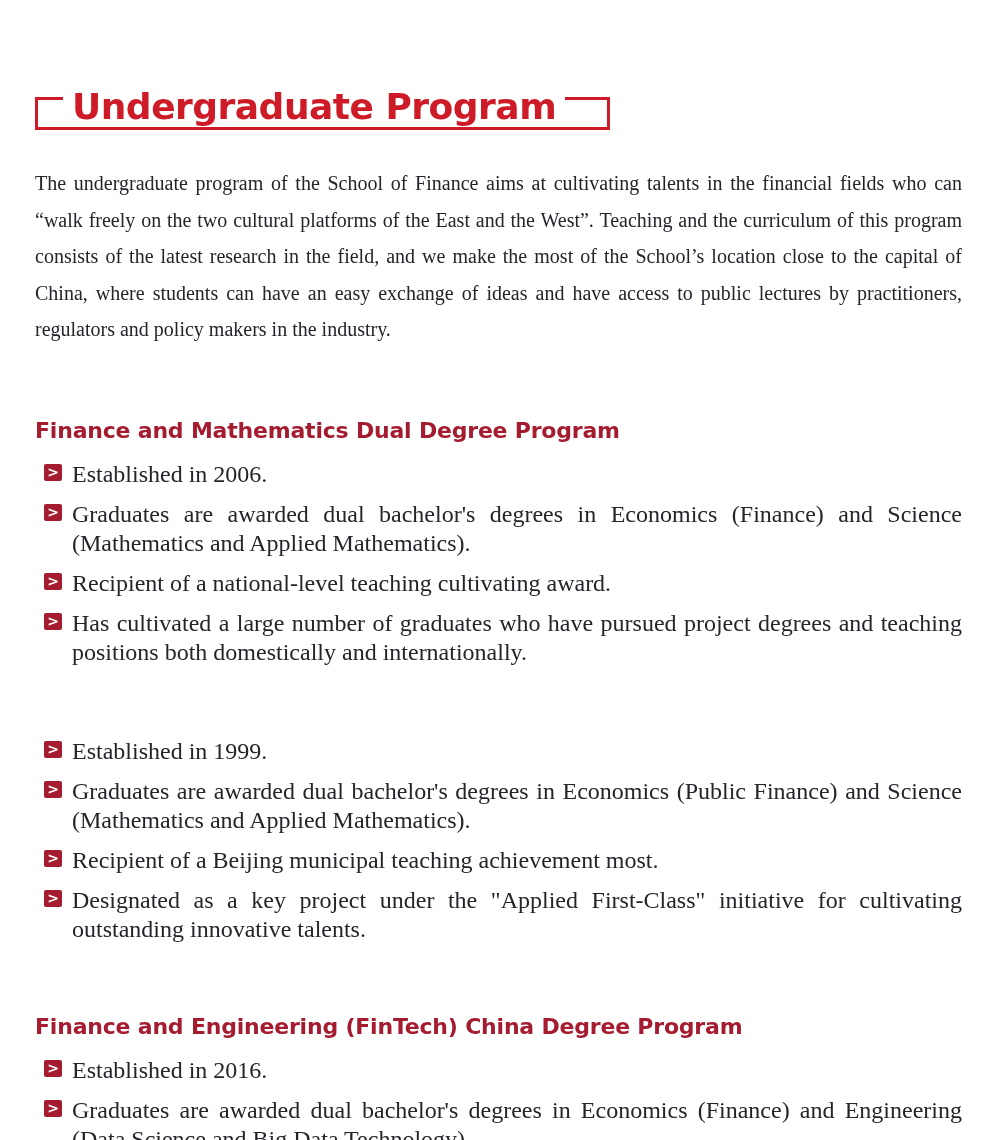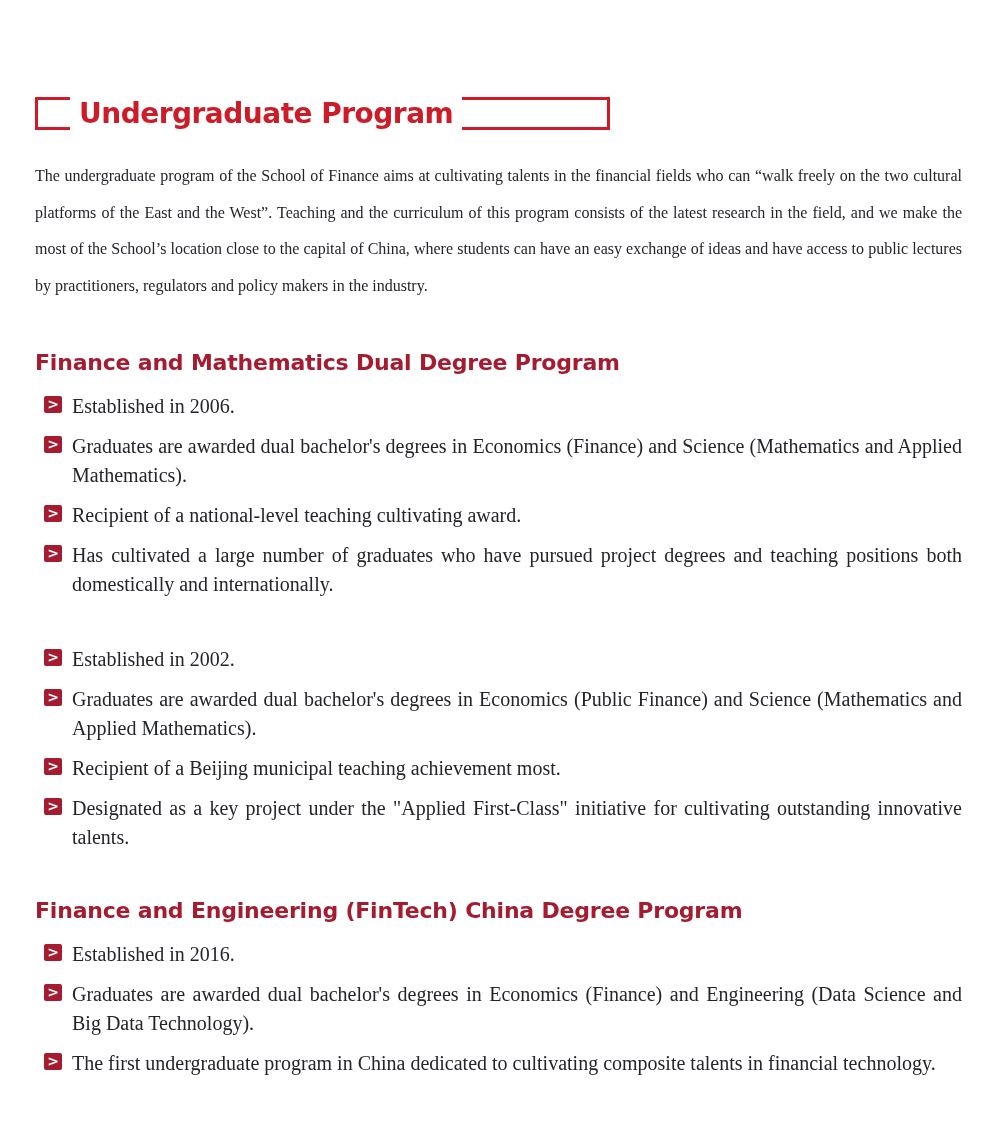--- a/index.html
+++ b/index.html
@@ -25,40 +25,40 @@
     position:relative;
     margin-top:97px;
     width:575px;
     height:33px;
     border:3px solid var(--title-red);
   }
   .page-title{
     position:absolute;
     top:-21px;
     left:16px;
-    margin:16px;
+    margin:9px;
     padding:0 9px;
     background:#ffffff;
     font-family:"DejaVu Sans","Liberation Sans",sans-serif;
     font-weight:bold;
-    font-size:28px;
+    font-size:36px;
     line-height:38px;
     letter-spacing:-0.5px;
     color:var(--title-red);
     white-space:nowrap;
   }
   
   .intro{
-    margin:28px 0 0 0;
-    font-size:16px;
+    margin:35px 0 0 0;
+    font-size:20px;
     line-height:36.5px;
     text-align:justify;
   }
   
-  .section{margin-top:46px;}
+  .section{margin-top:70px;}
   .section-heading{
     margin:0;
     font-family:"DejaVu Sans","Liberation Sans",sans-serif;
     font-weight:bold;
     font-size:22px;
     line-height:26px;
     letter-spacing:-0.2px;
     color:var(--crimson);
   }
   .bullet-list{
@@ -80,21 +80,21 @@
     border-radius:2px;
     color:#ffffff;
     font-family:"DejaVu Sans","Liberation Sans",sans-serif;
     font-weight:800;
     font-size:14px;
     line-height:17px;
     text-align:center;
   }
   .bullet-text{
     flex:1 1 auto;
-    font-size:20px;
+    font-size:24px;
     line-height:29px;
     text-align:justify;
   }
 </style>
 </head>
 <body>
 
 <div class="page">
 
   <div class="title-box">
@@ -126,21 +126,21 @@
     <span class="bullet-icon">&gt;</span>
     <span class="bullet-text">Has cultivated a large number of graduates who have pursued project degrees and teaching positions both domestically and internationally.</span>
   </li>
 </ul>
   </section>
 
   <section class="section">
     <ul class="bullet-list">
   <li class="bullet-item">
     <span class="bullet-icon">&gt;</span>
-    <span class="bullet-text">Established in 2002.</span>
+    <span class="bullet-text">Established in 1999.</span>
   </li>
 
   <li class="bullet-item">
     <span class="bullet-icon">&gt;</span>
     <span class="bullet-text">Graduates are awarded dual bachelor's degrees in Economics (Public Finance) and Science (Mathematics and Applied Mathematics).</span>
   </li>
 
   <li class="bullet-item">
     <span class="bullet-icon">&gt;</span>
     <span class="bullet-text">Recipient of a Beijing municipal teaching achievement most.</span>

